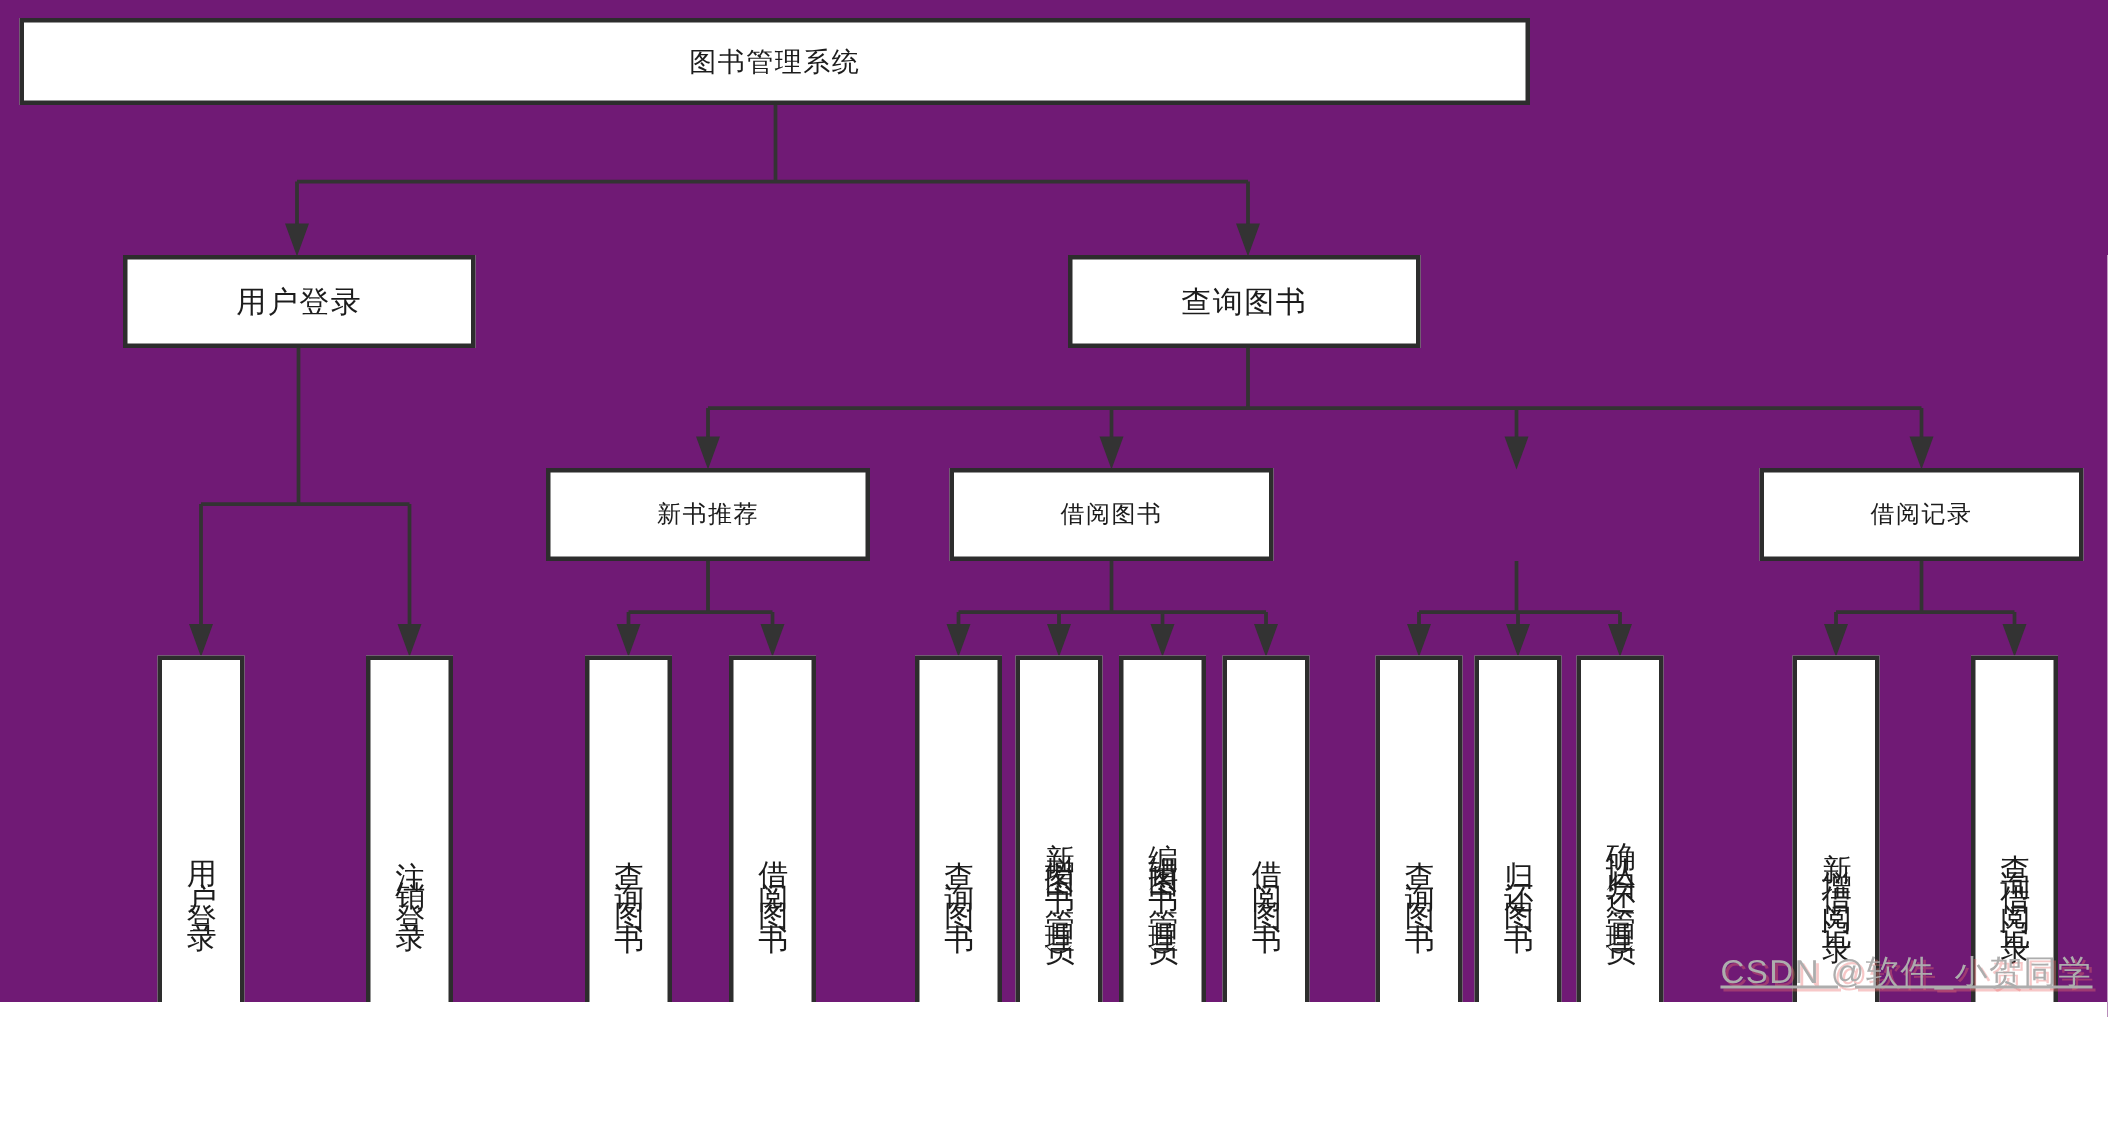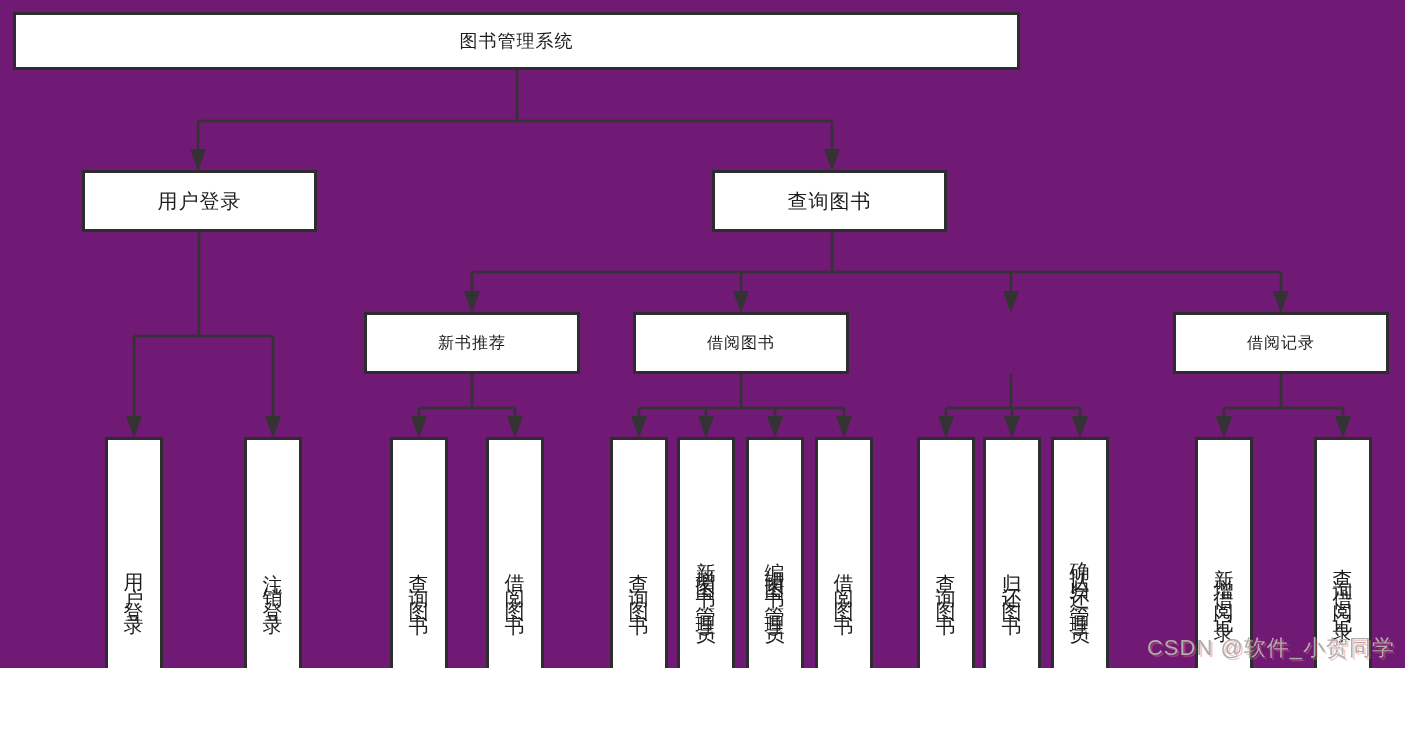--- a/index.html
+++ b/index.html
@@ -44,20 +44,21 @@
   .ld1{left:917px;} .ld2{left:983px;} .ld3{left:1051px;}
   .le1{left:1195px;} .le2{left:1314px;}
   .watermark{
     position:absolute;
     right:10px;bottom:5px;
     font-size:22px;
     color:#adadad;
     letter-spacing:1px;
     text-shadow:2px 2px 0 rgba(235,110,110,0.38);
     white-space:nowrap;
+    text-decoration:underline;
   }
 </style>
 </head>
 <body>
 
 <div class="stage">
 
   <svg class="wires" viewBox="0 0 1405 747" xmlns="http://www.w3.org/2000/svg">
     <g stroke="#333333" stroke-width="2.5" fill="none">
       <path d="M517,70 V121 M198,121 H832 M198,121 V151 M832,121 V151"></path>

